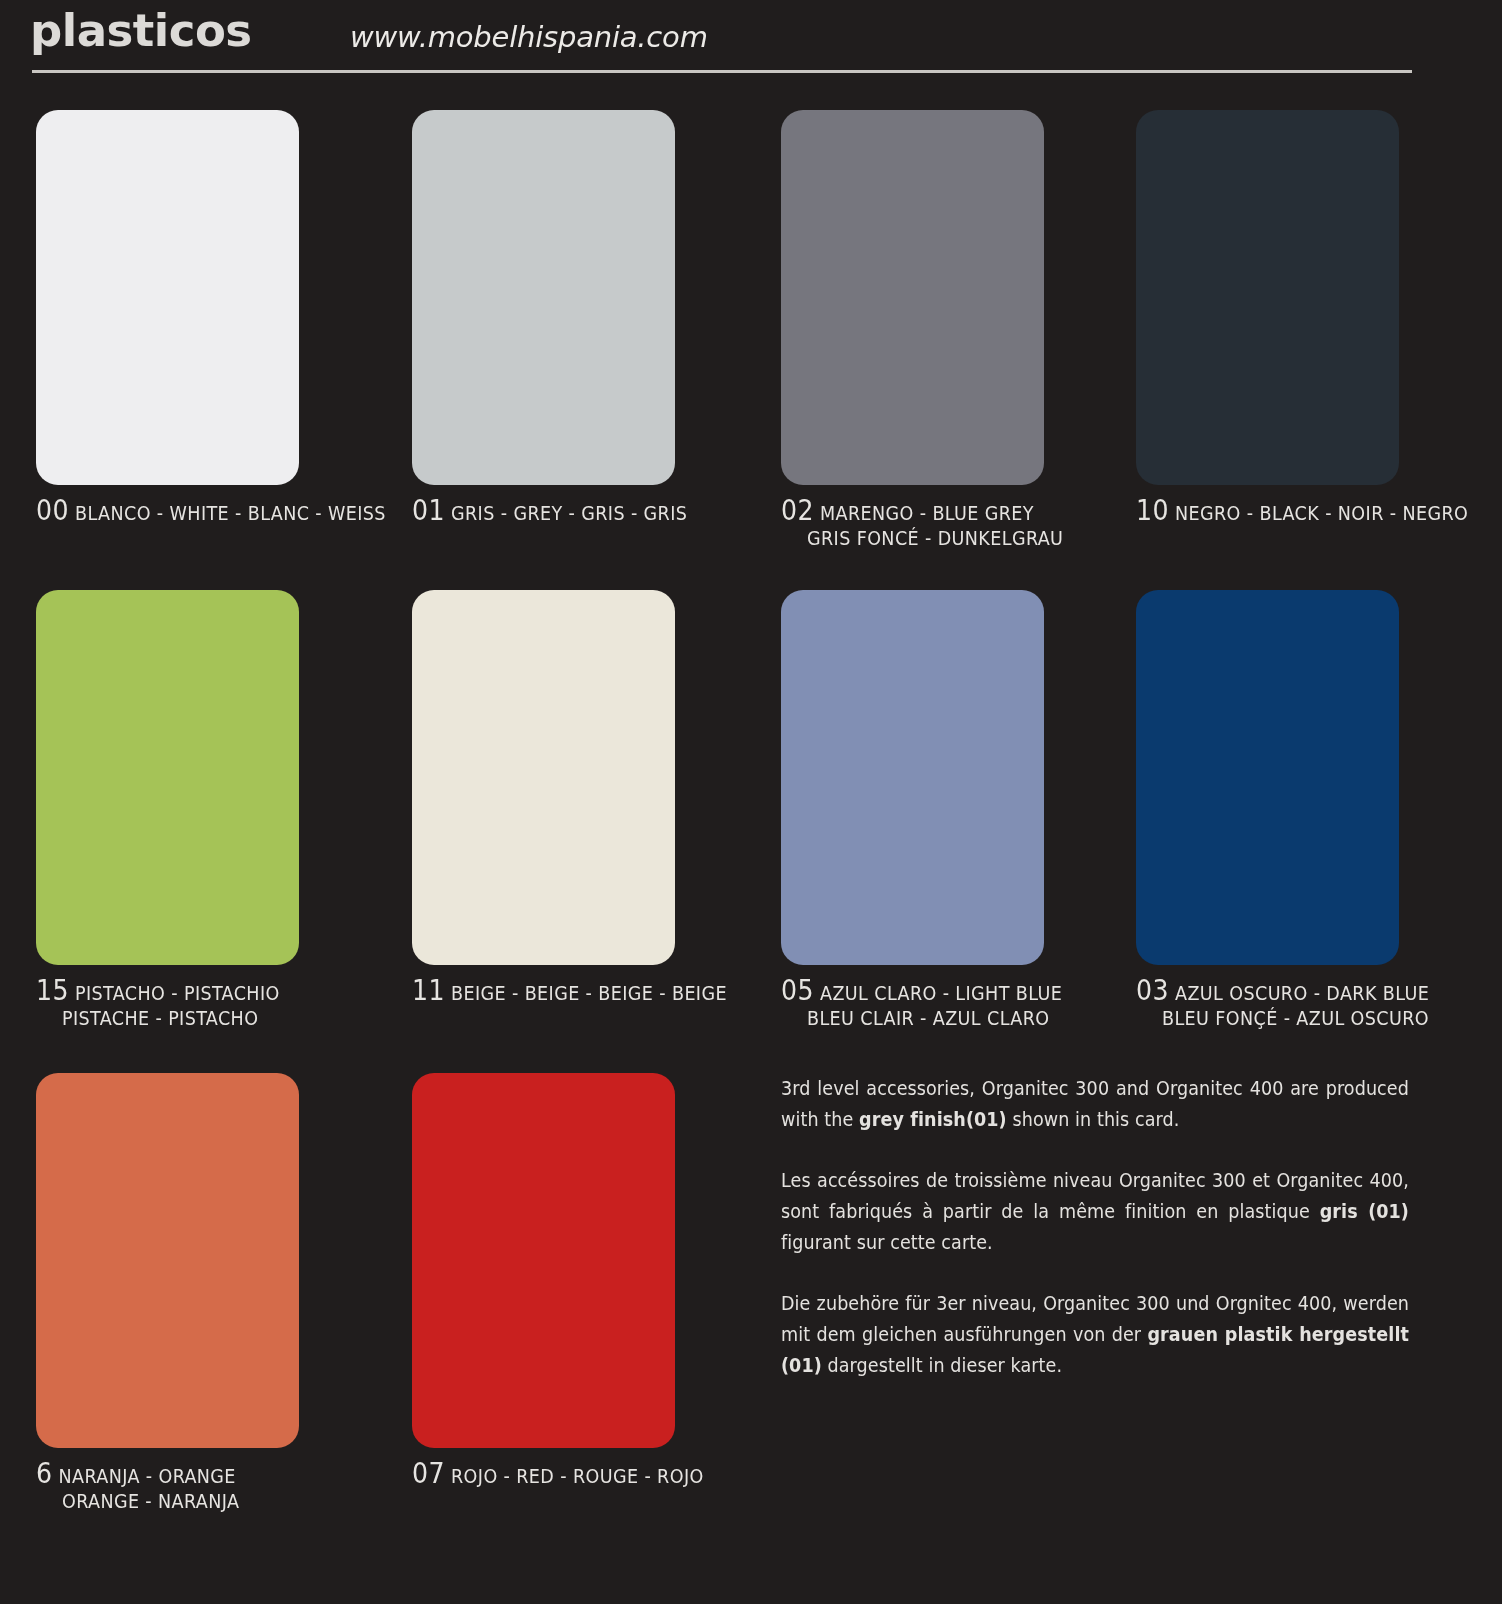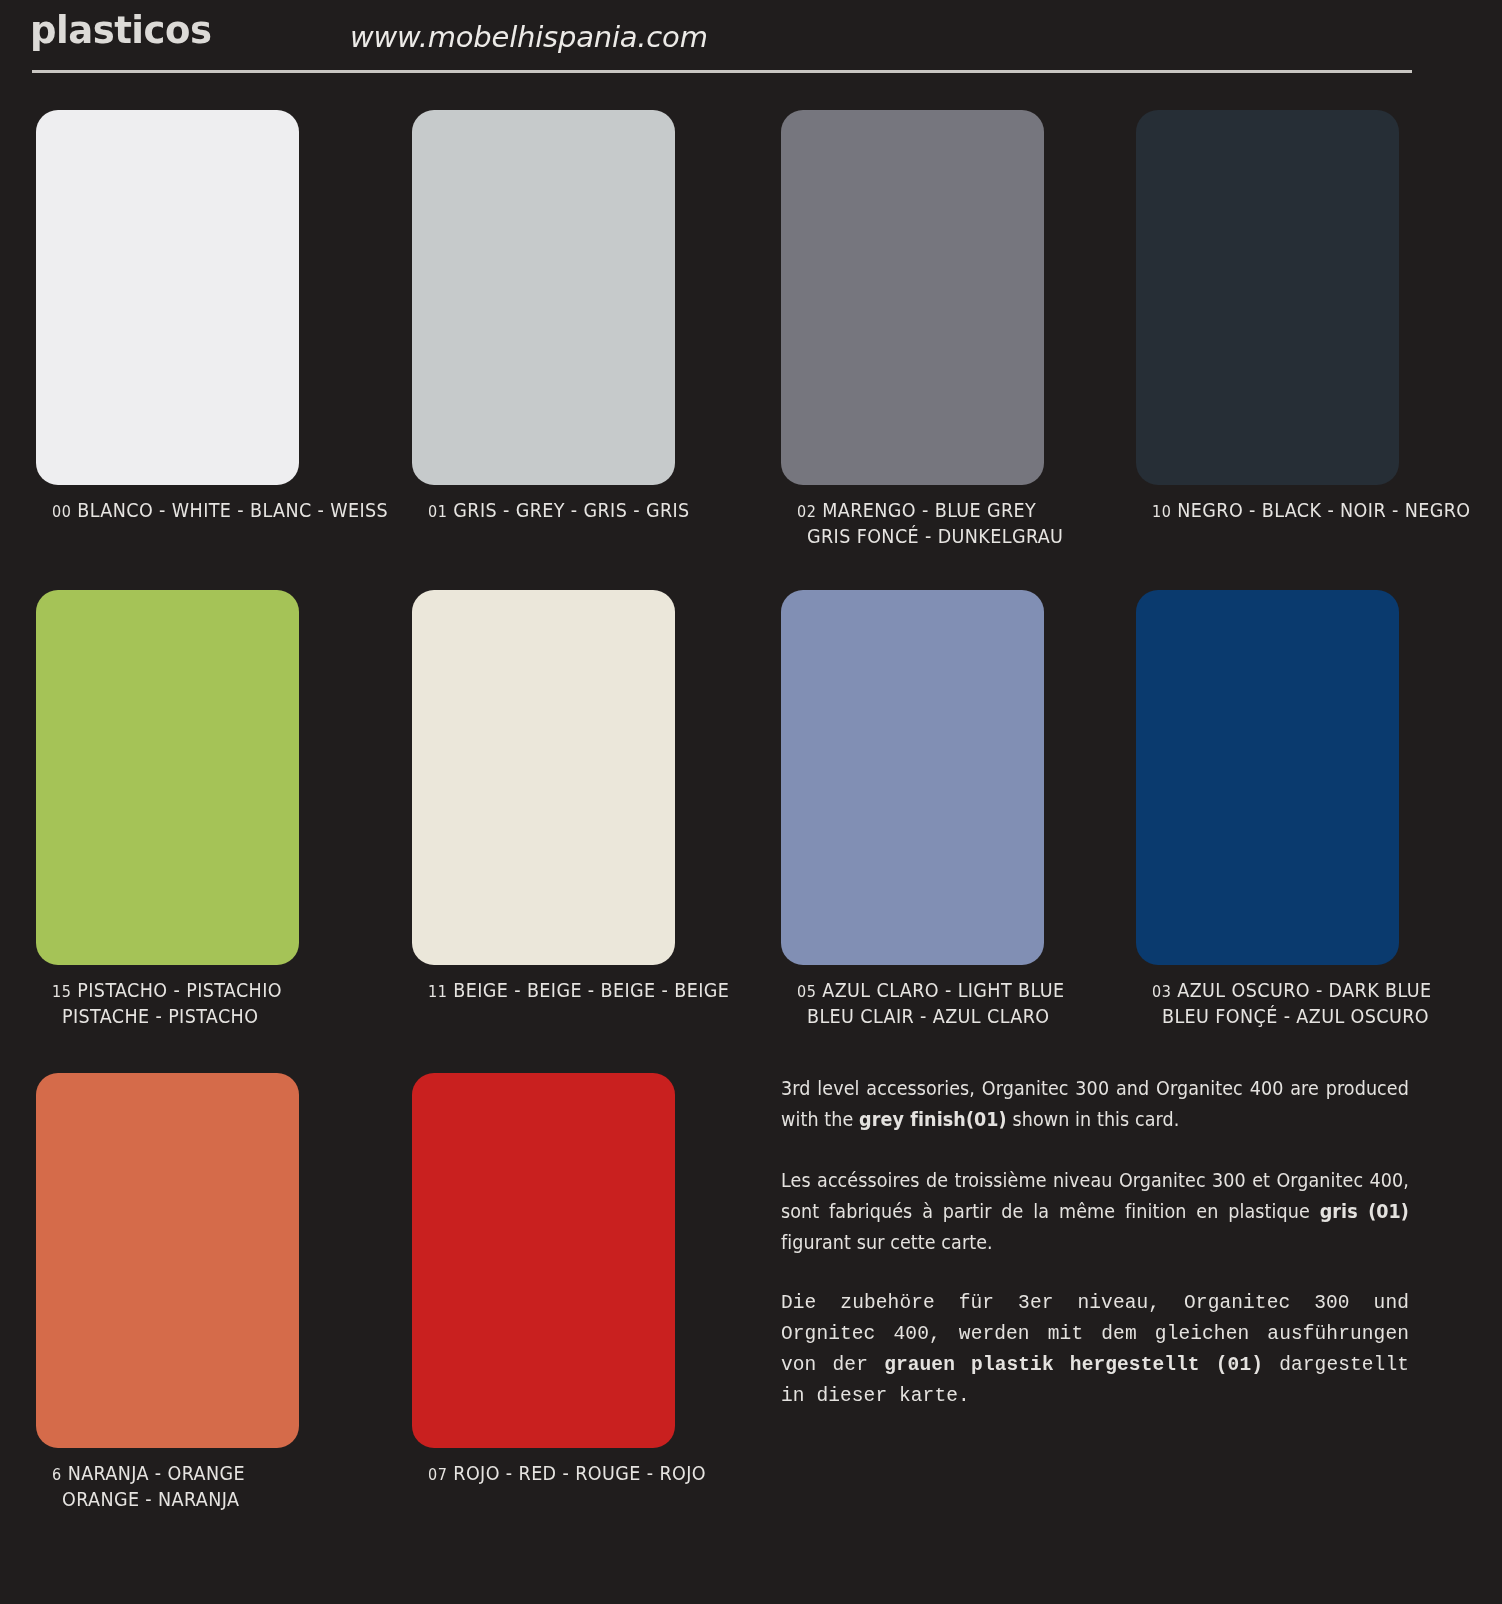--- a/index.html
+++ b/index.html
@@ -20,21 +20,21 @@
   #header {
     position: absolute;
     left: 0; top: 0;
     width: 1502px;
     height: 92px;
   }
   #brand-title {
     position: absolute;
     left: 30px;
     top: 4px;
-    font-size: 37px;
+    font-size: 45px;
     font-weight: 700;
     letter-spacing: -0.5px;
     color: #dcdad7;
     font-family: "DejaVu Sans", sans-serif;
     line-height: 54px;
   }
   #site-url {
     position: absolute;
     left: 350px;
     top: 20px;
@@ -65,23 +65,22 @@
   .swatch-label {
     margin-top: 13px;
     font-size: 19.5px;
     letter-spacing: 0.4px;
     line-height: 25px;
     color: #e6e4e1;
     font-family: "DejaVu Sans Condensed", "DejaVu Sans", sans-serif;
     white-space: nowrap;
   }
   .swatch-label .code {
-    font-size: 16px;
+    font-size: 28px;
     letter-spacing: 0.5px;
-    margin-left: 16px;
   }
   .swatch-label .line2 {
     display: block;
     margin-left: 26px;
   }
 
   
   .col0 { left: 36px; }
   .col1 { left: 412px; }
   .col2 { left: 781px; }
@@ -101,21 +100,21 @@
   }
   .note-para {
     font-size: 19.5px;
     line-height: 31px;
     color: #e4e2df;
     text-align: justify;
     margin: 0 0 30px 0;
     font-family: "DejaVu Sans Condensed", "DejaVu Sans", sans-serif;
     letter-spacing: 0.1px;
   }
-  .note-para:last-child { margin-bottom: 0; font-family: Liberation Mono, monospace; }
+  .note-para:last-child { margin-bottom: 0; }
   .note-para b {
     font-weight: 700;
   }
 </style>
 </head>
 <body style="background: rgb(32, 29, 29); color: rgb(230, 228, 225);">
 
 <div id="header">
   <div id="brand-title">plasticos</div>
   <div id="site-url">www.mobelhispania.com</div>

